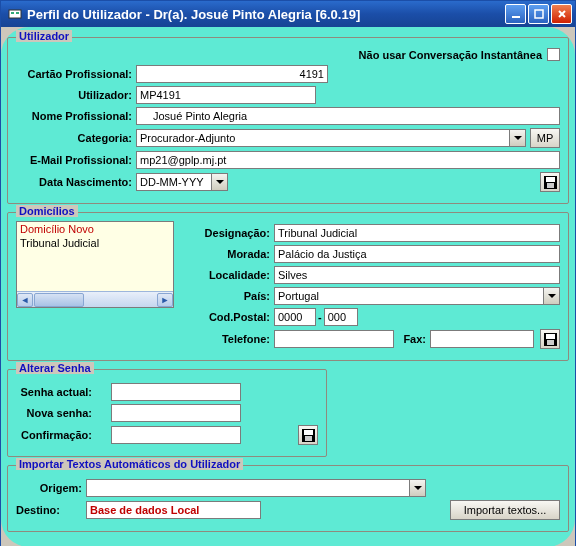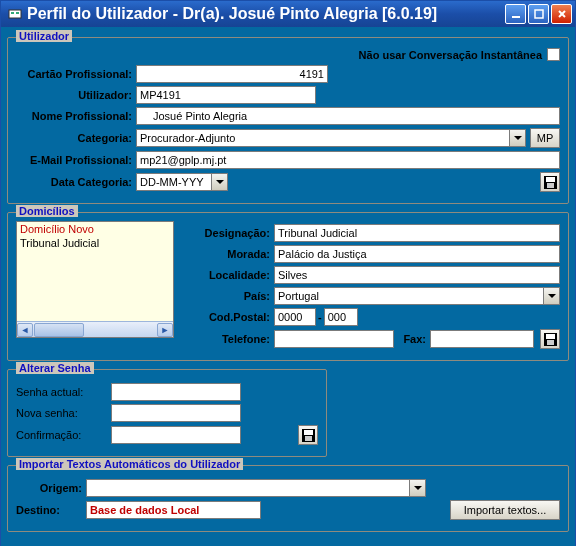--- a/index.html
+++ b/index.html
@@ -11,39 +11,40 @@
     width: 576px; height: 546px;
     overflow: hidden;
   }
   .titlebar {
     background: linear-gradient(to bottom, #2a6bcc 0%, #1b4ea8 50%, #164494 100%);
     height: 26px;
     display: flex; align-items: center;
     padding: 0 3px 0 6px;
     color: #fff;
     font-weight: bold;
-    font-size: 16px;
+    font-size: 13px;
   }
   .titlebar .icon { width: 16px; height: 16px; margin-right: 4px; display:inline-flex; align-items:center; justify-content:center; }
   .titlebar .title { flex: 1; }
   .titlebar .winbtns { display: flex; gap: 2px; }
   .winbtn {
     width: 21px; height: 20px;
     border: 1px solid #fff;
     border-radius: 2px;
     display: flex; align-items: center; justify-content: center;
     background: linear-gradient(to bottom,#5d9ef0,#2b63c0);
     color: #fff; font-weight: bold; font-size: 11px;
     cursor: pointer;
   }
   .winbtn.close { background: linear-gradient(to bottom,#f08050,#d02000); }
   .client {
-    background: #0369a1;
+    background: #5eead4;
     padding: 4px 6px 6px 6px;
     height: calc(546px - 26px);
+    border-radius: 28px;
   }
   .groupbox {
     border: 1px solid #8f8b7e;
     border-radius: 2px;
     position: relative;
     margin: 6px 0 8px 0;
     padding: 10px 8px 8px 8px;
   }
   .groupbox > .legend {
     position: absolute;
@@ -64,22 +65,23 @@
   }
   .lbl2 {
     width: 90px;
     text-align: right;
     padding-right: 4px;
     font-weight: bold;
     color: #000;
   }
   .lbl3 {
     width: 95px;
-    padding-right: 0;
-    font-weight: normal;
+    text-align: right;
+    padding-right: 19px;
+    font-weight: bold;
     color: #000;
   }
   input[type=text], select, .textval, .combo {
     height: 18px;
     border: 1px solid #7b7b7b;
     background: #fff;
     font-family: Tahoma, Arial, sans-serif;
     font-size: 11px;
     padding: 1px 3px;
   }
@@ -126,21 +128,21 @@
   }
   .floppy::before {
     content:''; position:absolute; top:1px; left:2px; width:9px; height:5px; background:#fff;
   }
   .floppy::after {
     content:''; position:absolute; bottom:1px; left:3px; width:7px; height:5px; background:#ccc;
   }
   .listbox {
     background:#ffffe5;
     border:1px solid #7b7b7b;
-    height: 117px;
+    height: 87px;
     width: 158px;
     overflow:hidden;
     position:relative;
   }
   .listbox .item { padding:1px 3px; }
   .listbox .item.new { color:#c00000; }
   .hscroll {
     position:absolute; bottom:0; left:0; right:0;
     height:16px;
     background:linear-gradient(to bottom,#e8effa,#c5d6ef);
@@ -244,21 +246,21 @@
       </div>
       <button class="btn" style="margin-left:4px; width:30px; padding:0;">MP</button>
     </div>
     <div class="row">
       <div class="lbl">E-Mail Profissional:</div>
       <div class="textval" style="flex:1;">
             <span>mp21@gplp.mj.pt</span>
           </div>
     </div>
     <div class="row">
-      <div class="lbl">Data Categoria:</div>
+      <div class="lbl">Data Nascimento:</div>
       <div class="combo" style="width:92px;">
         <div class="combo-text">DD-MM-YYY</div>
         <div class="combo-btn">
               <div class="arrow-down"></div>
             </div>
       </div>
       <div style="flex:1;"></div>
       <div class="savebtn">
             <div class="floppy"></div>
           </div>

